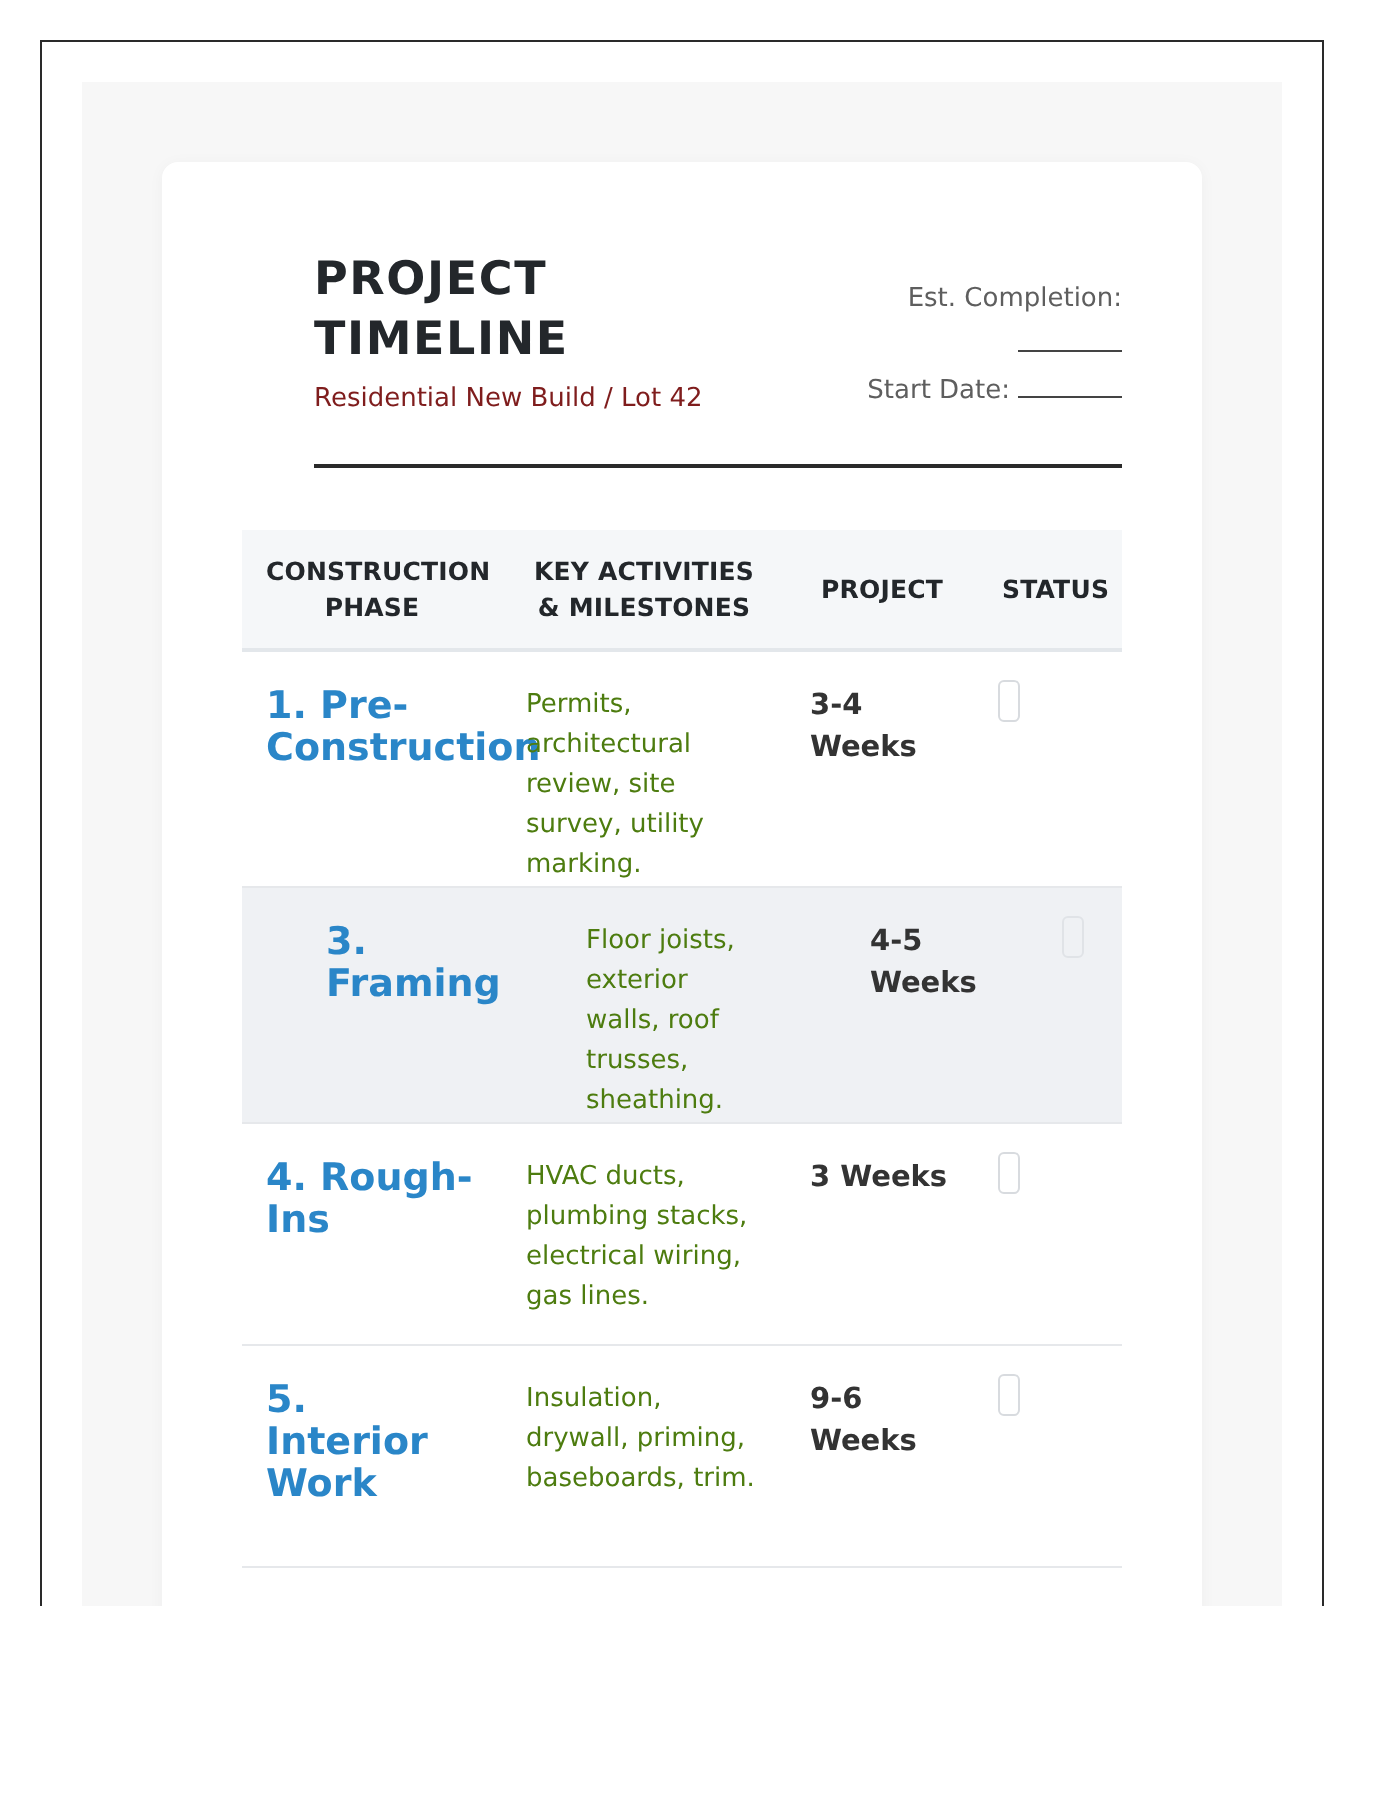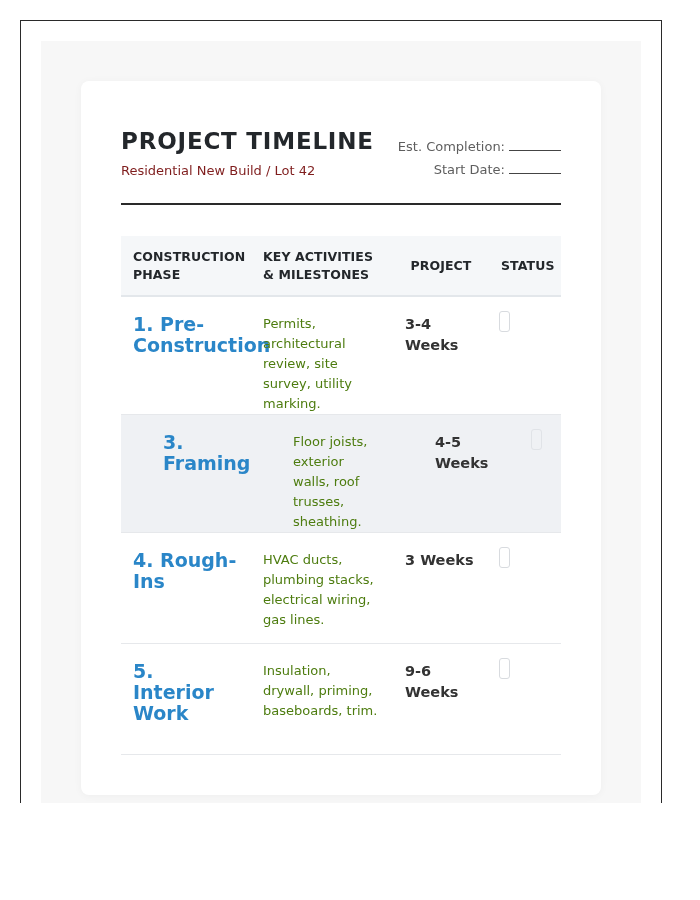--- a/index.html
+++ b/index.html
@@ -4,31 +4,31 @@
 <style>
   html, body { margin: 0; padding: 0; background: #ffffff; }
   body { width: 700px; height: 900px; position: relative; overflow: hidden;
          font-family: "DejaVu Sans", "Liberation Sans", sans-serif; color: #333; }
   .frame { position: absolute; left: 20px; top: 20px; width: 640px; height: 782px;
            border-left: 1px solid #2a2a2a; border-right: 1px solid #2a2a2a; border-top: 1px solid #2a2a2a;
            overflow: hidden; background: #ffffff; }
   .pad { position: absolute; left: 20px; top: 20px; width: 600px; height: 900px; background: #f7f7f7; }
   .card { position: absolute; left: 40px; top: 40px; width: 440px; padding: 40px;
           background: #ffffff; border-radius: 8px; box-shadow: 0 1px 8px rgba(0,0,0,0.04); }
-  .header { display: flex; justify-content: space-between; align-items: flex-end;
-            border-bottom: 2px solid #2a2a2a; padding-bottom: 22px; }
+  .header { display: flex; justify-content: space-between; align-items: center;
+            border-bottom: 2px solid #2a2a2a; padding-bottom: 22px; margin-left: 36px; }
   .title { font-family: "DejaVu Sans", sans-serif; font-weight: bold; font-size: 23px;
            letter-spacing: 0.8px; color: #23272b; margin: 4px 0 0 0; line-height: 30px; }
   .subtitle { font-size: 13px; color: #7f1d1d; margin-top: 5px; line-height: 20px; }
   .meta { text-align: right; font-size: 13px; color: #5e5e5e; line-height: 23px; margin-top: 14px; }
   .meta .blank { display: inline-block; width: 52px; border-bottom: 1px solid #444; height: 12px;
                  vertical-align: baseline; margin-left: 4px; }
   table { width: 440px; border-collapse: collapse; margin-top: 31px; table-layout: fixed; }
   thead th { background: #f5f7f9; font-size: 12.5px; font-weight: bold; color: #23272b;
-             text-align: left; padding: 0 12px; height: 59px; border-bottom: 2px solid #e3e7eb;
+             text-align: center; padding: 0 12px; height: 59px; border-bottom: 2px solid #e3e7eb;
              line-height: 18px; letter-spacing: 0.1px; }
   thead th.c-dur, thead th.c-status { text-align: center; }
   tbody td { vertical-align: top; padding: 17px 12px 0 12px; border-bottom: 1px solid #e6e8eb; }
   tbody tr.r1 td { height: 93px; }
   tbody tr.r2 td { height: 93px; }
   tbody tr.r3 td { height: 73px; padding-left: 42px; }
   tbody tr.r4 td { height: 93px; }
   tbody tr.r5 td { height: 93px; }
   tbody tr.hover td { background: #eff1f4; }
   .phase { color: #2a86c8; font-weight: bold; font-size: 19px; line-height: 21px; }

